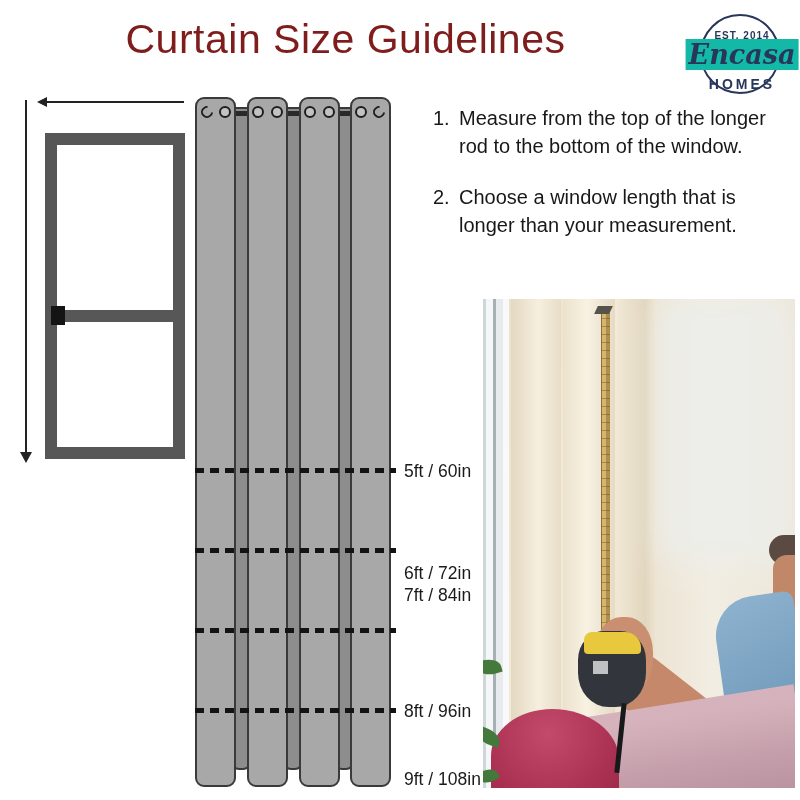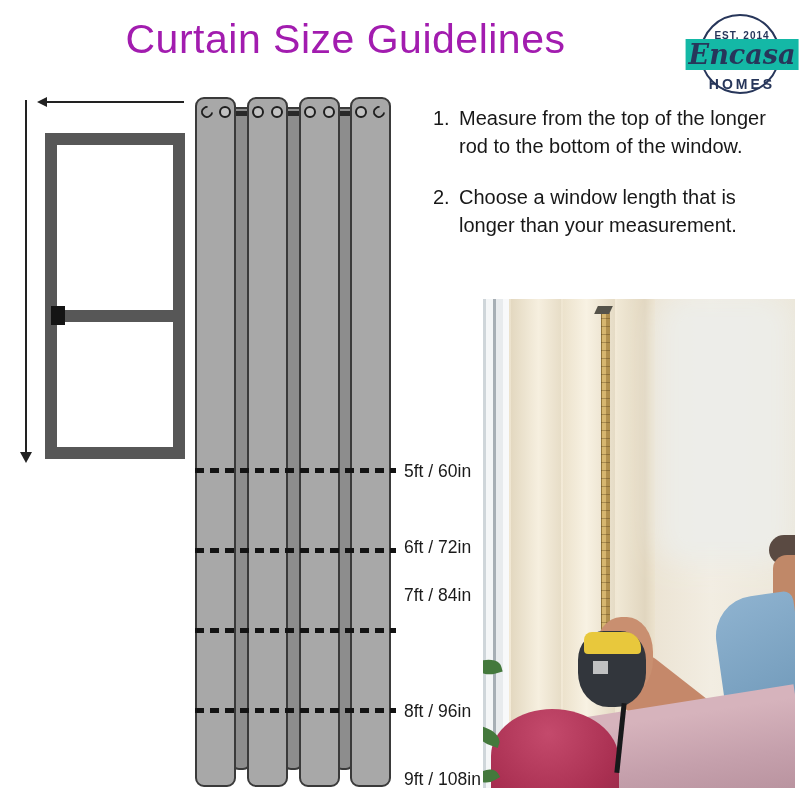--- a/index.html
+++ b/index.html
@@ -1,21 +1,21 @@
 <!DOCTYPE html>
 <html style="--logo-navy: #27365a; --curtain-panel: #a8a8a8; --curtain-fold: #8d8d8d; --curtain-outline: #3a3a3a; --window-frame: #575757; --dash-black: #131313;"><head>
 <meta charset="utf-8">
 <style>
   html,body{margin:0;padding:0;background:#ffffff;}
   .canvas{position:relative;width:800px;height:800px;background:#ffffff;overflow:hidden;
           font-family:"Liberation Sans",sans-serif;color:#161616;}
 
   
   .title{position:absolute;top:16px;left:0;width:691px;margin:0;text-align:center;
-         font-size:41px;font-weight:500;letter-spacing:0.5px;color:#a21caf;}
+         font-size:41px;font-weight:500;letter-spacing:0.5px;color:#7f1d1d;}
 
   
   .logo{position:absolute;left:692px;top:8px;width:100px;height:92px;}
   .logo-ring{position:absolute;left:8px;top:6px;width:80px;height:80px;border:2.5px solid var(--logo-navy);
              border-radius:50%;box-sizing:border-box;}
   .logo-est{position:absolute;left:0;top:22px;width:100px;text-align:center;
             font-size:10px;font-weight:bold;letter-spacing:1px;color:var(--logo-navy);}
   .logo-name{position:absolute;left:50%;top:31px;transform:translateX(-50%);
              font-family:"DejaVu Serif",serif;font-style:italic;font-weight:bold;
              font-size:27px;color:var(--logo-navy);background:#14b8a6;padding:0 3px;white-space:nowrap;}
@@ -58,21 +58,21 @@
   .ring.gl{left:4px;} .ring.gr{right:4px;}
 
   
   .dash{position:absolute;left:195px;width:201px;height:5px;z-index:5;
         background:repeating-linear-gradient(90deg,var(--dash-black) 0 9px,transparent 9px 15px);}
   .dash.d5{top:468px;} .dash.d6{top:548px;} .dash.d7{top:628px;} .dash.d8{top:708px;}
 
   
   .size-label{position:absolute;left:404px;transform:translateY(-50%);
               font-size:17.5px;color:#1a1a1a;white-space:nowrap;}
-  .sl1{top:471px;} .sl2{top:547px;} .sl3{top:595px;} .sl4{top:711px;} .sl5{top:779px;}
+  .sl1{top:471px;} .sl2{top:573px;} .sl3{top:595px;} .sl4{top:711px;} .sl5{top:779px;}
 
   
   .instructions{position:absolute;left:433px;top:104px;width:348px;margin:0;padding:0;list-style:none;}
   .instr-item{display:flex;margin:0 0 23px 0;font-size:20px;line-height:28px;color:#181818;}
   .instr-num{width:26px;flex:0 0 26px;}
   .instr-text{flex:1;}
 
   
   .photo{position:absolute;left:483px;top:299px;width:312px;height:489px;overflow:hidden;
          background:linear-gradient(105deg,#e9dfc9 0%,#f3ead7 30%,#efe6d2 55%,#f1ebdd 100%);}

